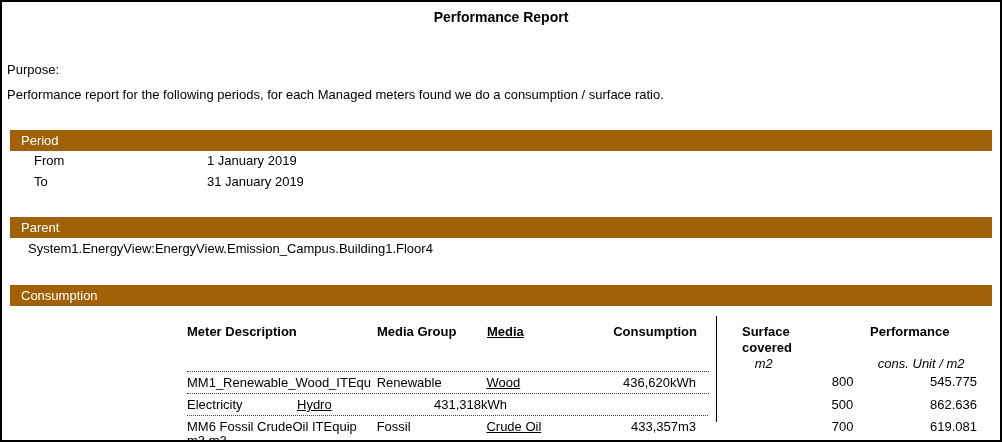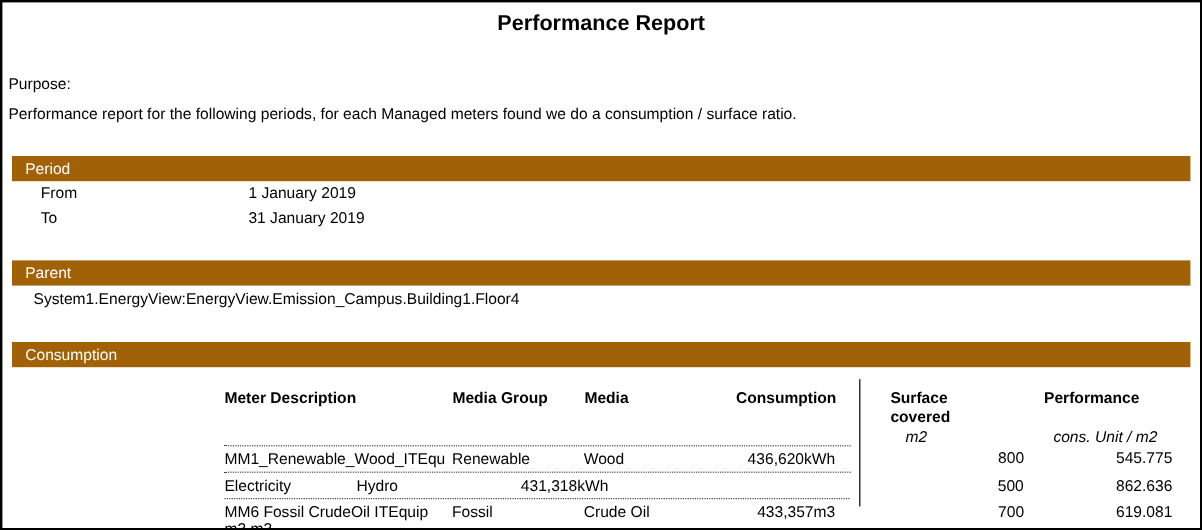--- a/index.html
+++ b/index.html
@@ -10,21 +10,21 @@
     border:2px solid #000;
     background:#fff;
     font-family:"Liberation Sans", sans-serif;
     font-size:13px;
     color:#000;
     overflow:hidden;
   }
   .report-title {
     position:absolute; top:7px; left:0; right:0;
     text-align:center;
-    font-size:18px; font-weight:bold;
+    font-size:14px; font-weight:bold;
   }
   .purpose-label { position:absolute; top:60px; left:5px; }
   .purpose-text  { position:absolute; top:85px; left:5px; }
 
   .section-bar {
     position:absolute; left:8px; right:8px; height:21px;
     background:#a16207;
     color:#fdfdfd;
     line-height:21px;
     padding-left:11px;
@@ -38,21 +38,21 @@
   .period-row-2 { position:absolute; top:172px; }
   .period-label { position:absolute; left:32px; white-space:nowrap; }
   .period-value { position:absolute; left:205px; white-space:nowrap; }
 
   .parent-value { position:absolute; top:239px; left:26px; white-space:nowrap; }
 
   .table { position:absolute; top:322px; left:185px; width:790px; }
   .trow { display:flex; align-items:flex-start; }
   .c1 { width:190px; box-sizing:border-box; padding-right:8px; overflow:hidden; }
   .c2 { width:110px; }
-  .c3 { width:100px; }
+  .c3 { width:100px;text-decoration:underline; }
   .c4 { width:110px; text-align:right; }
   .gap { width:20px; }
   .c5 { width:125px; text-align:right; }
   .c6 { width:124px; text-align:right; }
   .nowrap { white-space:nowrap; }
 
   .hdr { font-weight:bold; line-height:16px; }
   .hdr .c5, .hdr .c6 { text-align:left; }
   .hdr .c5 { box-sizing:border-box; padding-left:25px; }
   .hdr .c6 { box-sizing:border-box; padding-left:28px; }

